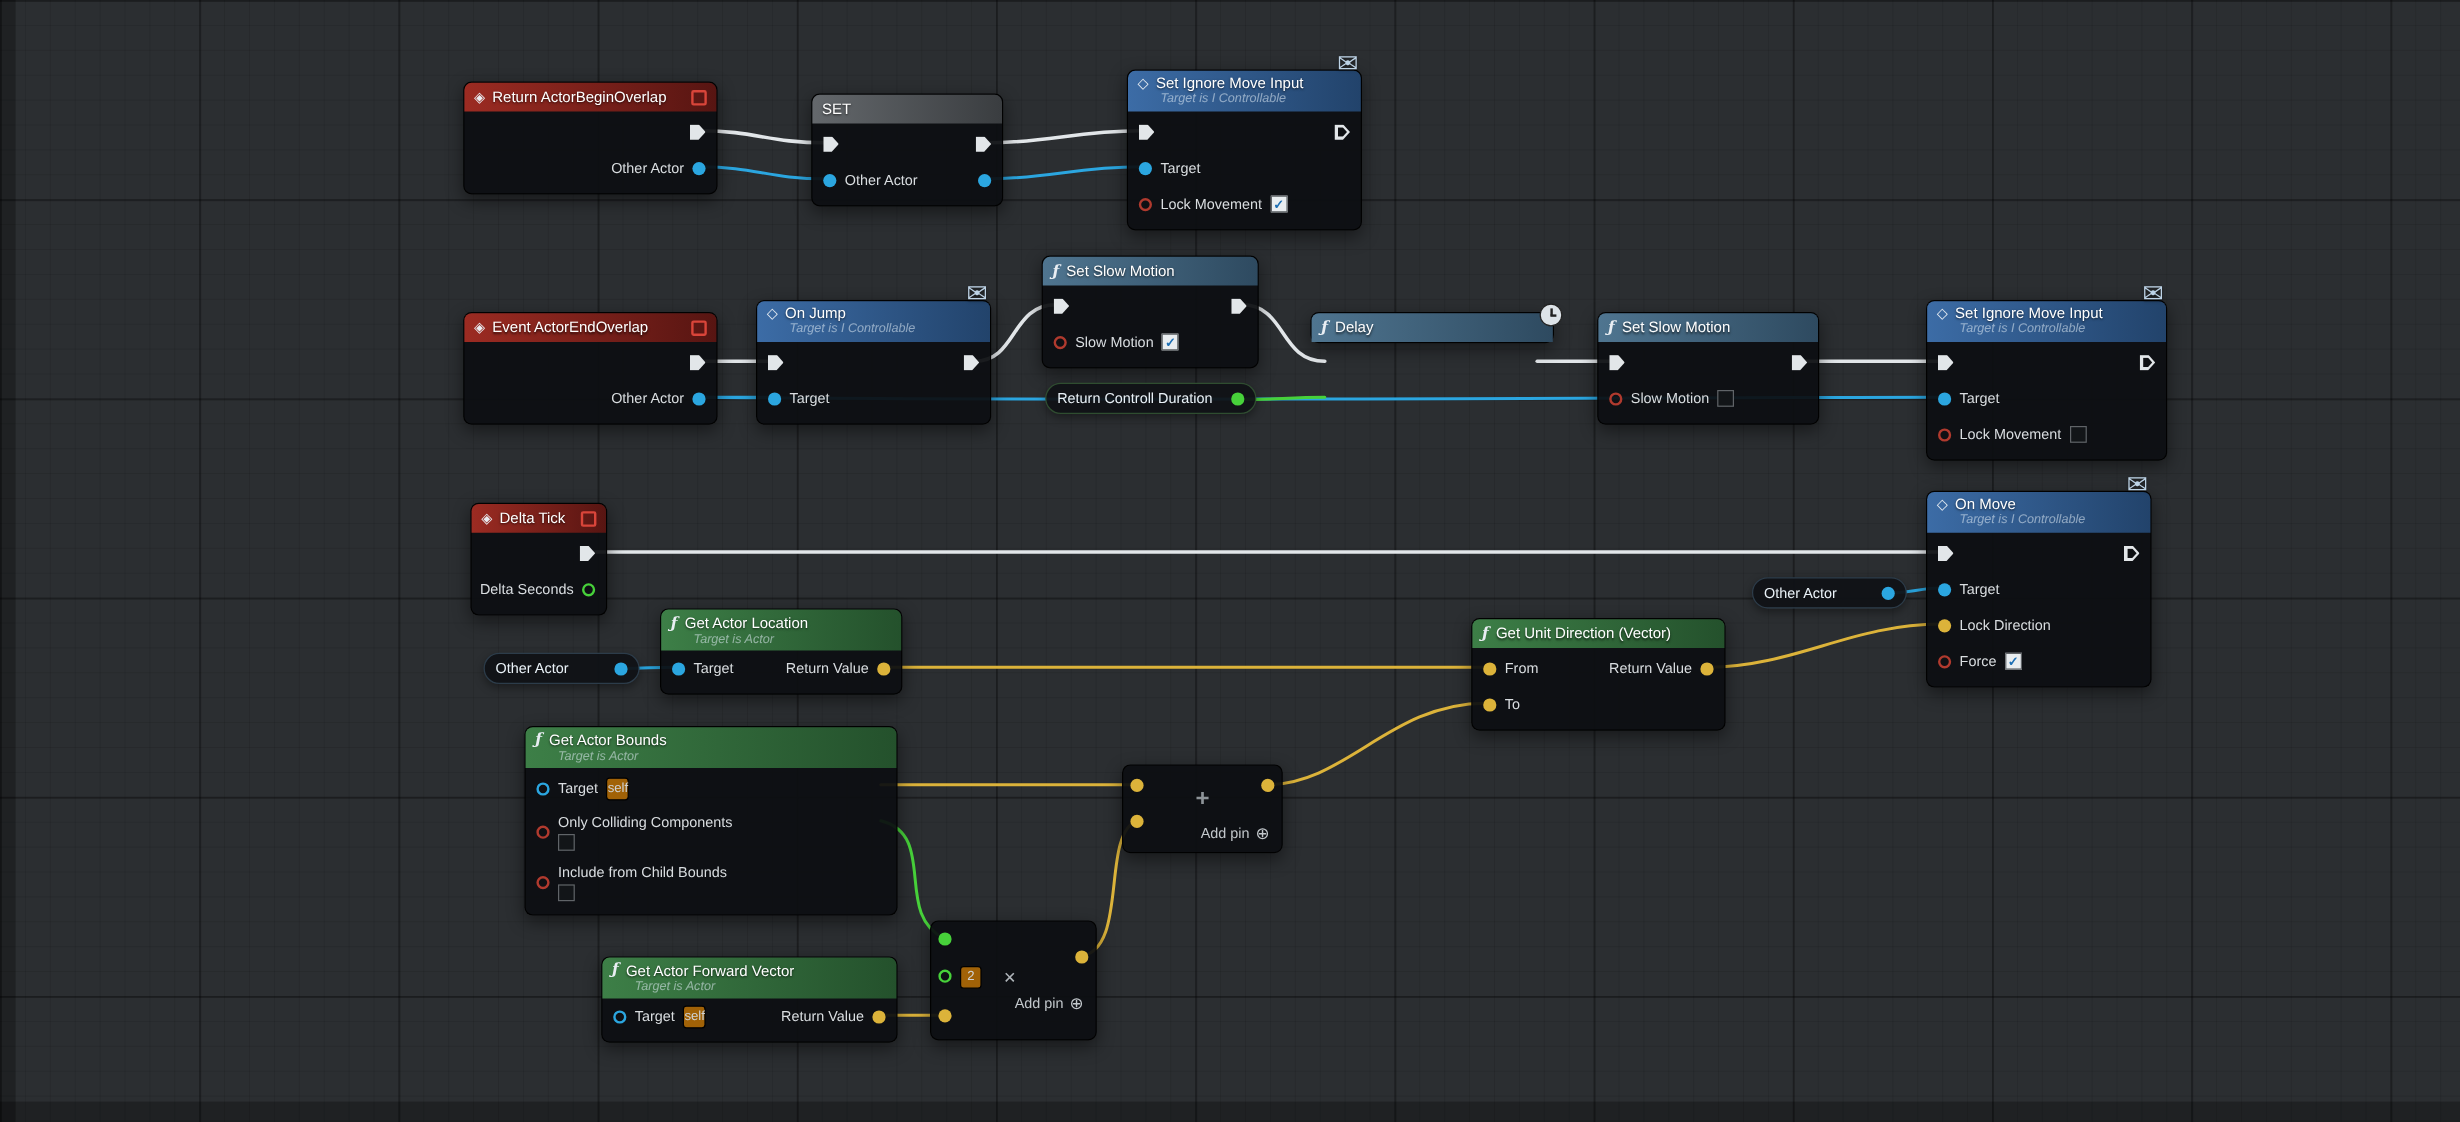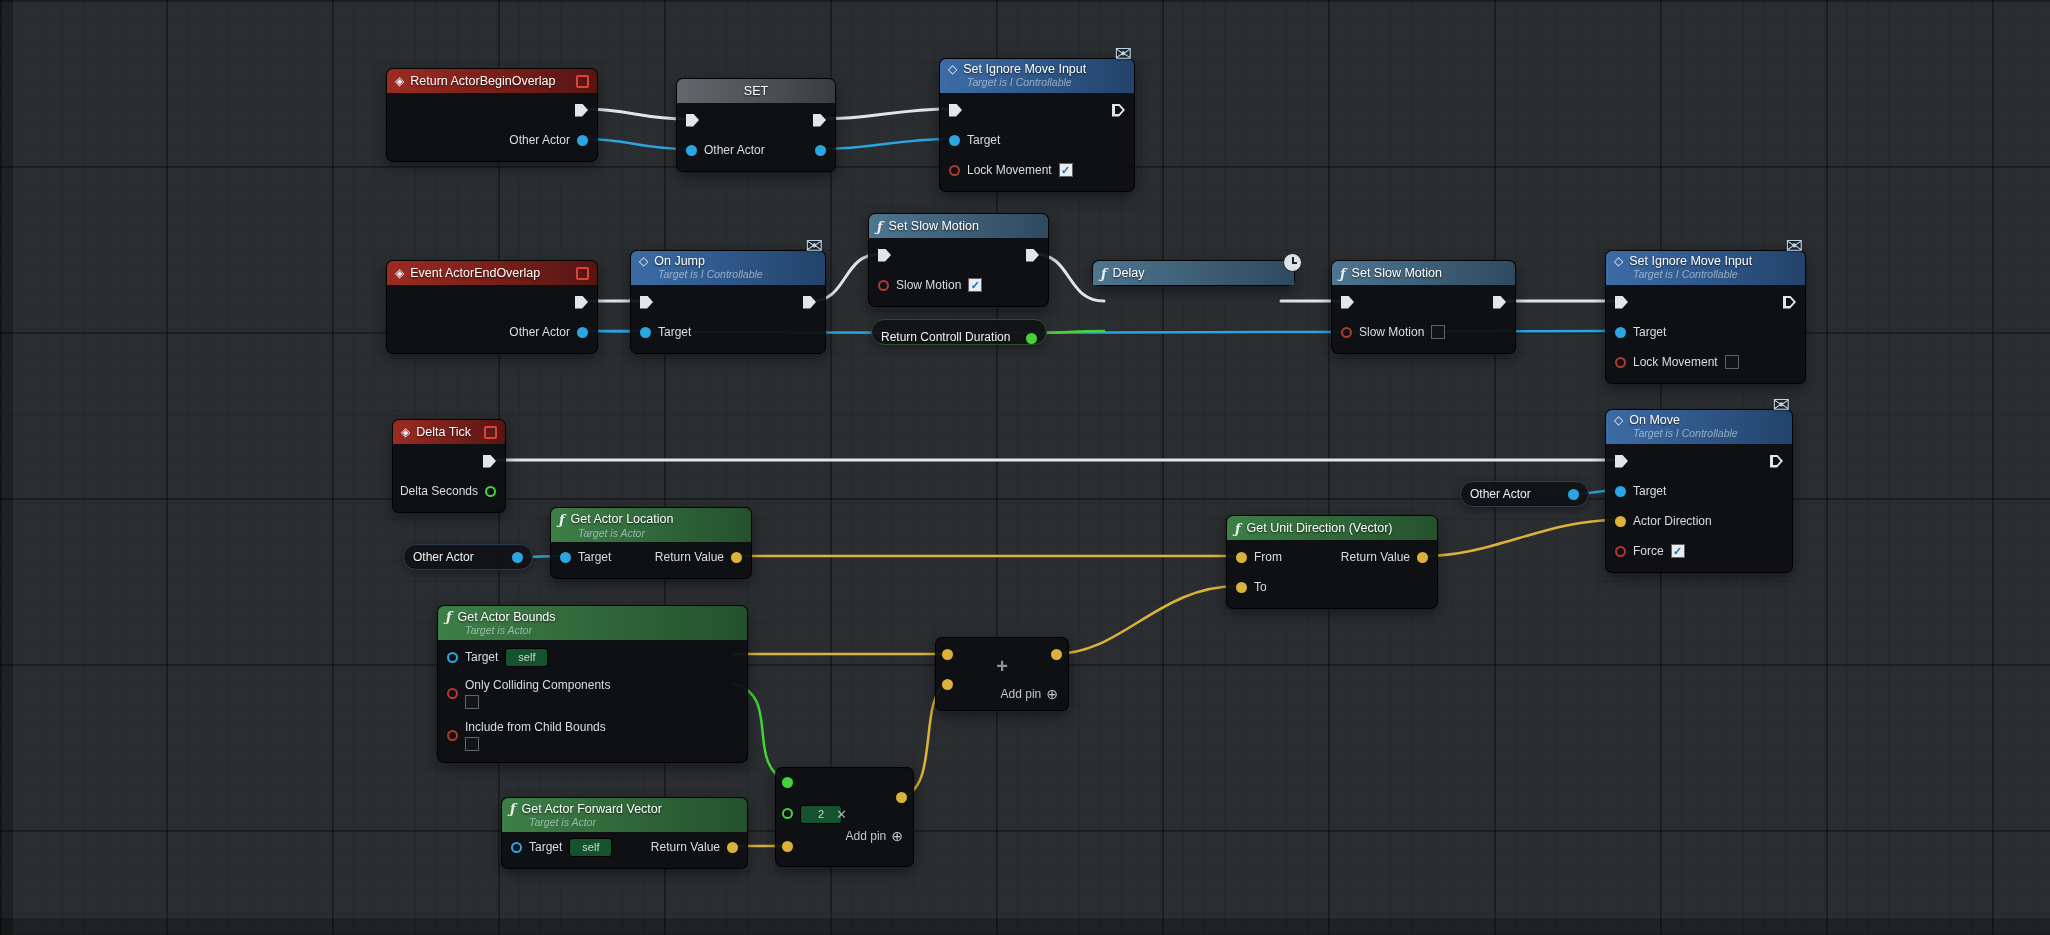--- a/index.html
+++ b/index.html
@@ -23,21 +23,21 @@
   .hdr{height:24px;border-radius:6px 6px 0 0;display:flex;align-items:center;
        gap:6px;padding:0 8px;}
   .hdr2{height:34px;border-radius:6px 6px 0 0;padding:3px 8px 0;box-sizing:border-box;}
   .hrow{display:flex;align-items:center;gap:6px;}
   .sub{font-style:italic;font-size:10.5px;color:rgba(225,236,246,.55);
        margin-left:19px;line-height:13px;white-space:nowrap;}
   .hdr-red{background:linear-gradient(to right,#9c2b22,#571512);}
   .hdr-blue{background:linear-gradient(to right,#3c6ca6,#22436b);}
   .hdr-steel{background:linear-gradient(to right,#4f7590,#2e4a60);}
   .hdr-green{background:linear-gradient(to right,#3d7f47,#24512c);}
-  .hdr-gray{background:linear-gradient(to right,#64686c,#3a3d40);justify-content:center;}
+  .hdr-gray{background:linear-gradient(to right,#64686c,#3a3d40);}
   .ttl{font-weight:normal;font-size:12.5px;color:#fff;white-space:nowrap;
        text-shadow:0 1px 2px rgba(0,0,0,.7);}
   .ic{font-size:12px;color:#e9eef3;flex:none;}
   .ic-f{font-family:"DejaVu Serif",serif;font-style:italic;font-weight:bold;font-size:13px;}
   .dele{margin-left:auto;width:9px;height:9px;border:2px solid #d9453a;
         border-radius:2px;flex:none;}
   .body{padding:2px 0 6px;}
   .row{height:30px;display:flex;align-items:center;gap:7px;padding:0 9px;}
   .row.r{justify-content:flex-end;}
   .row.sp{justify-content:space-between;}
@@ -48,36 +48,36 @@
   .pxc.h::after{content:'';position:absolute;inset:2.5px;background:#0e1013;
        clip-path:polygon(0 0,55% 0,100% 50%,55% 100%,0 100%);}
   .pc{width:11px;height:11px;border-radius:50%;background:var(--c);flex:none;
       box-sizing:border-box;}
   .pc.h{background:transparent;border:2px solid var(--c);}
   .c-obj{--c:#2ba6e0}.c-flt{--c:#47d13a}.c-vec{--c:#dcb33a}.c-bool{--c:#b03a2e}
   .cb{width:14px;height:14px;border:1px solid #606468;background:#121518;
       color:#2e9ae4;font-size:11px;display:flex;align-items:center;
       justify-content:center;flex:none;box-sizing:border-box;}
   .cb.on{background:#e9edf0;color:#1d6fb4;font-weight:bold;}
-  .field{background:#14532d;border:1px solid #000;border-radius:3px;
-         padding:0 12px;font-size:11px;color:#cfd3d7;height:17px;
+  .field{background:#a16207;border:1px solid #000;border-radius:3px;
+         padding:0 0;font-size:11px;color:#cfd3d7;height:17px;
          line-height:17px;white-space:nowrap;}
   .env{position:absolute;top:-16px;right:2px;font-size:21px;color:#bdd3e6;
        text-shadow:0 1px 2px rgba(0,0,0,.5);line-height:1;}
   .clock{position:absolute;top:-8px;right:-8px;width:17px;height:17px;
          border-radius:50%;background:#dde3e8;border:1px solid #222;}
   .clock::before{content:'';position:absolute;left:7.5px;top:3px;width:2px;
          height:6px;background:#222;}
   .clock::after{content:'';position:absolute;left:8px;top:7.5px;width:5px;
          height:2px;background:#222;}
   .pill{position:absolute;z-index:2;height:26px;border-radius:13px;
         background:rgba(16,18,22,.95);border:1px solid #2c3c4a;display:flex;
         align-items:center;padding:0 9px;gap:8px;box-shadow:0 3px 8px rgba(0,0,0,.4);
         box-sizing:border-box;}
-  .pill.green{border-color:#2f4d30;align-items:flex-end;}
+  .pill.green{border-color:#2f4d30;}
   .plbl{font-size:12px;color:#eaf2f8;white-space:nowrap;}
   .abs{position:absolute;}
   .plus{position:absolute;top:18px;left:0;right:0;text-align:center;
         font-size:20px;font-weight:bold;color:#8d9398;line-height:1;}
   .addpin{position:absolute;right:10px;bottom:8px;display:flex;gap:5px;
         align-items:center;font-size:12px;color:#c2c7cb;}
   .oplus{font-size:14px;color:#c2c7cb;}
   .mult{color:#aeb4b9;font-size:13px;line-height:1;}
   .cols{display:flex;justify-content:space-between;padding:2px 0 6px;}
   .blk{display:flex;align-items:center;gap:7px;padding:0 9px;height:42px;}
@@ -320,21 +320,21 @@
       <div class="row sp">
           <span class="pxc"></span>
           <span class="pxc h"></span>
         </div>
       <div class="row">
           <span class="pc c-obj"></span>
           <span class="lbl">Target</span>
         </div>
       <div class="row">
           <span class="pc c-vec"></span>
-          <span class="lbl">Actor Direction</span>
+          <span class="lbl">Lock Direction</span>
         </div>
       <div class="row">
           <span class="pc h c-bool"></span>
           <span class="lbl">Force</span>
           <span class="cb on">✓</span>
         </div>
     </div>
   </div>
 
   <div class="pill" style="left:1460px;top:481px;width:129px">

